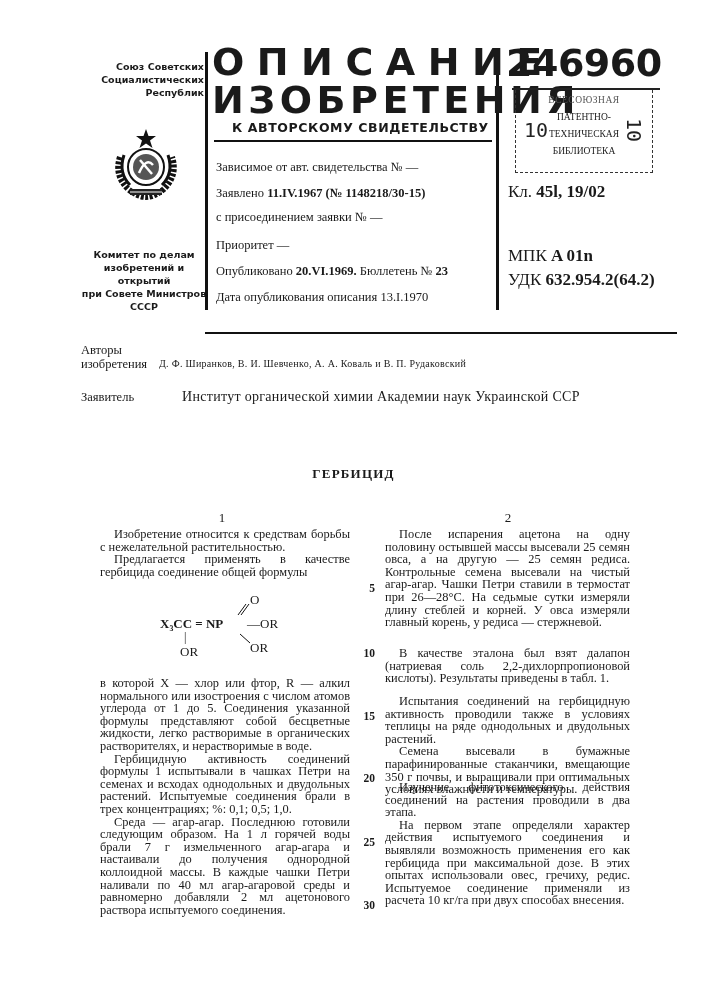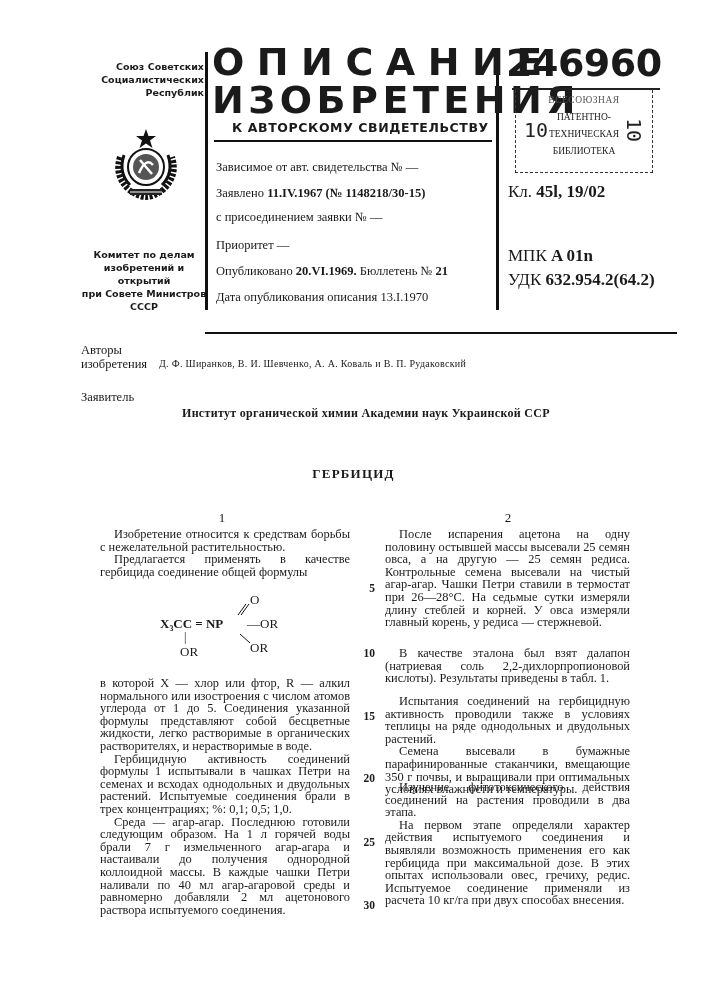--- a/index.html
+++ b/index.html
@@ -27,21 +27,21 @@
   .stamp-top-line { left: 512px; top: 88px; width: 148px; height: 2px; background: #222; }
   .stamp-text { width: 100%; text-align: center; font-size: 9.5px; line-height: 17px; position: absolute; top: 2px; left: 0; }
   .stamp-num { position: absolute; top: 28px; font-size: 20px; font-family: "DejaVu Sans Mono", monospace; color: #222; }
 
   .meta { left: 216px; font-size: 12.5px; }
   .class { left: 508px; font-size: 17px; }
 
   .authors-label { left: 81px; top: 343px; font-size: 12.5px; line-height: 14px; }
   .authors-val { left: 159px; top: 358px; font-size: 10px; font-weight: normal; letter-spacing: 0.3px; }
   .applicant-label { left: 81px; top: 390px; font-size: 12.5px; }
-  .applicant-val { left: 182px; top: 406px; font-size: 12px; font-weight: bold; letter-spacing: 0.3px; }
+  .applicant-val { left: 182px; top: 389px; font-size: 14px; font-weight: normal; letter-spacing: 0.3px; }
 
   .doc-title { left: 0; width: 707px; top: 466px; text-align: center; font-size: 13px; font-weight: bold; letter-spacing: 1.2px; }
 
   .col { font-size: 12.4px; line-height: 12.6px; text-align: justify; }
   .col p { margin: 0; }
   .col .ind { text-indent: 14px; }
   .col1 { left: 100px; width: 250px; }
   .col2 { left: 385px; width: 245px; }
   .colnum { font-size: 13px; text-align: center; }
   .linenum { left: 355px; font-size: 11.5px; font-weight: bold; width: 20px; text-align: right; }
@@ -114,21 +114,21 @@
   <span>—</span>
 </div>
 <div class="abs meta" style="top:238px;">
   <span>Приоритет</span>
   <span>—</span>
 </div>
 <div class="abs meta" style="top:264px;">
   <span>Опубликовано</span>
   <span class="bold">20.VI.1969.</span>
   <span>Бюллетень №</span>
-  <span class="bold">21</span>
+  <span class="bold">23</span>
 </div>
 <div class="abs meta" style="top:290px;">
   <span>Дата опубликования описания</span>
   <span>13.I.1970</span>
 </div>
 
 <div class="abs class" style="top:182px;">
   <span>Кл.</span>
   <span class="bold">45l, 19/02</span>
 </div>

